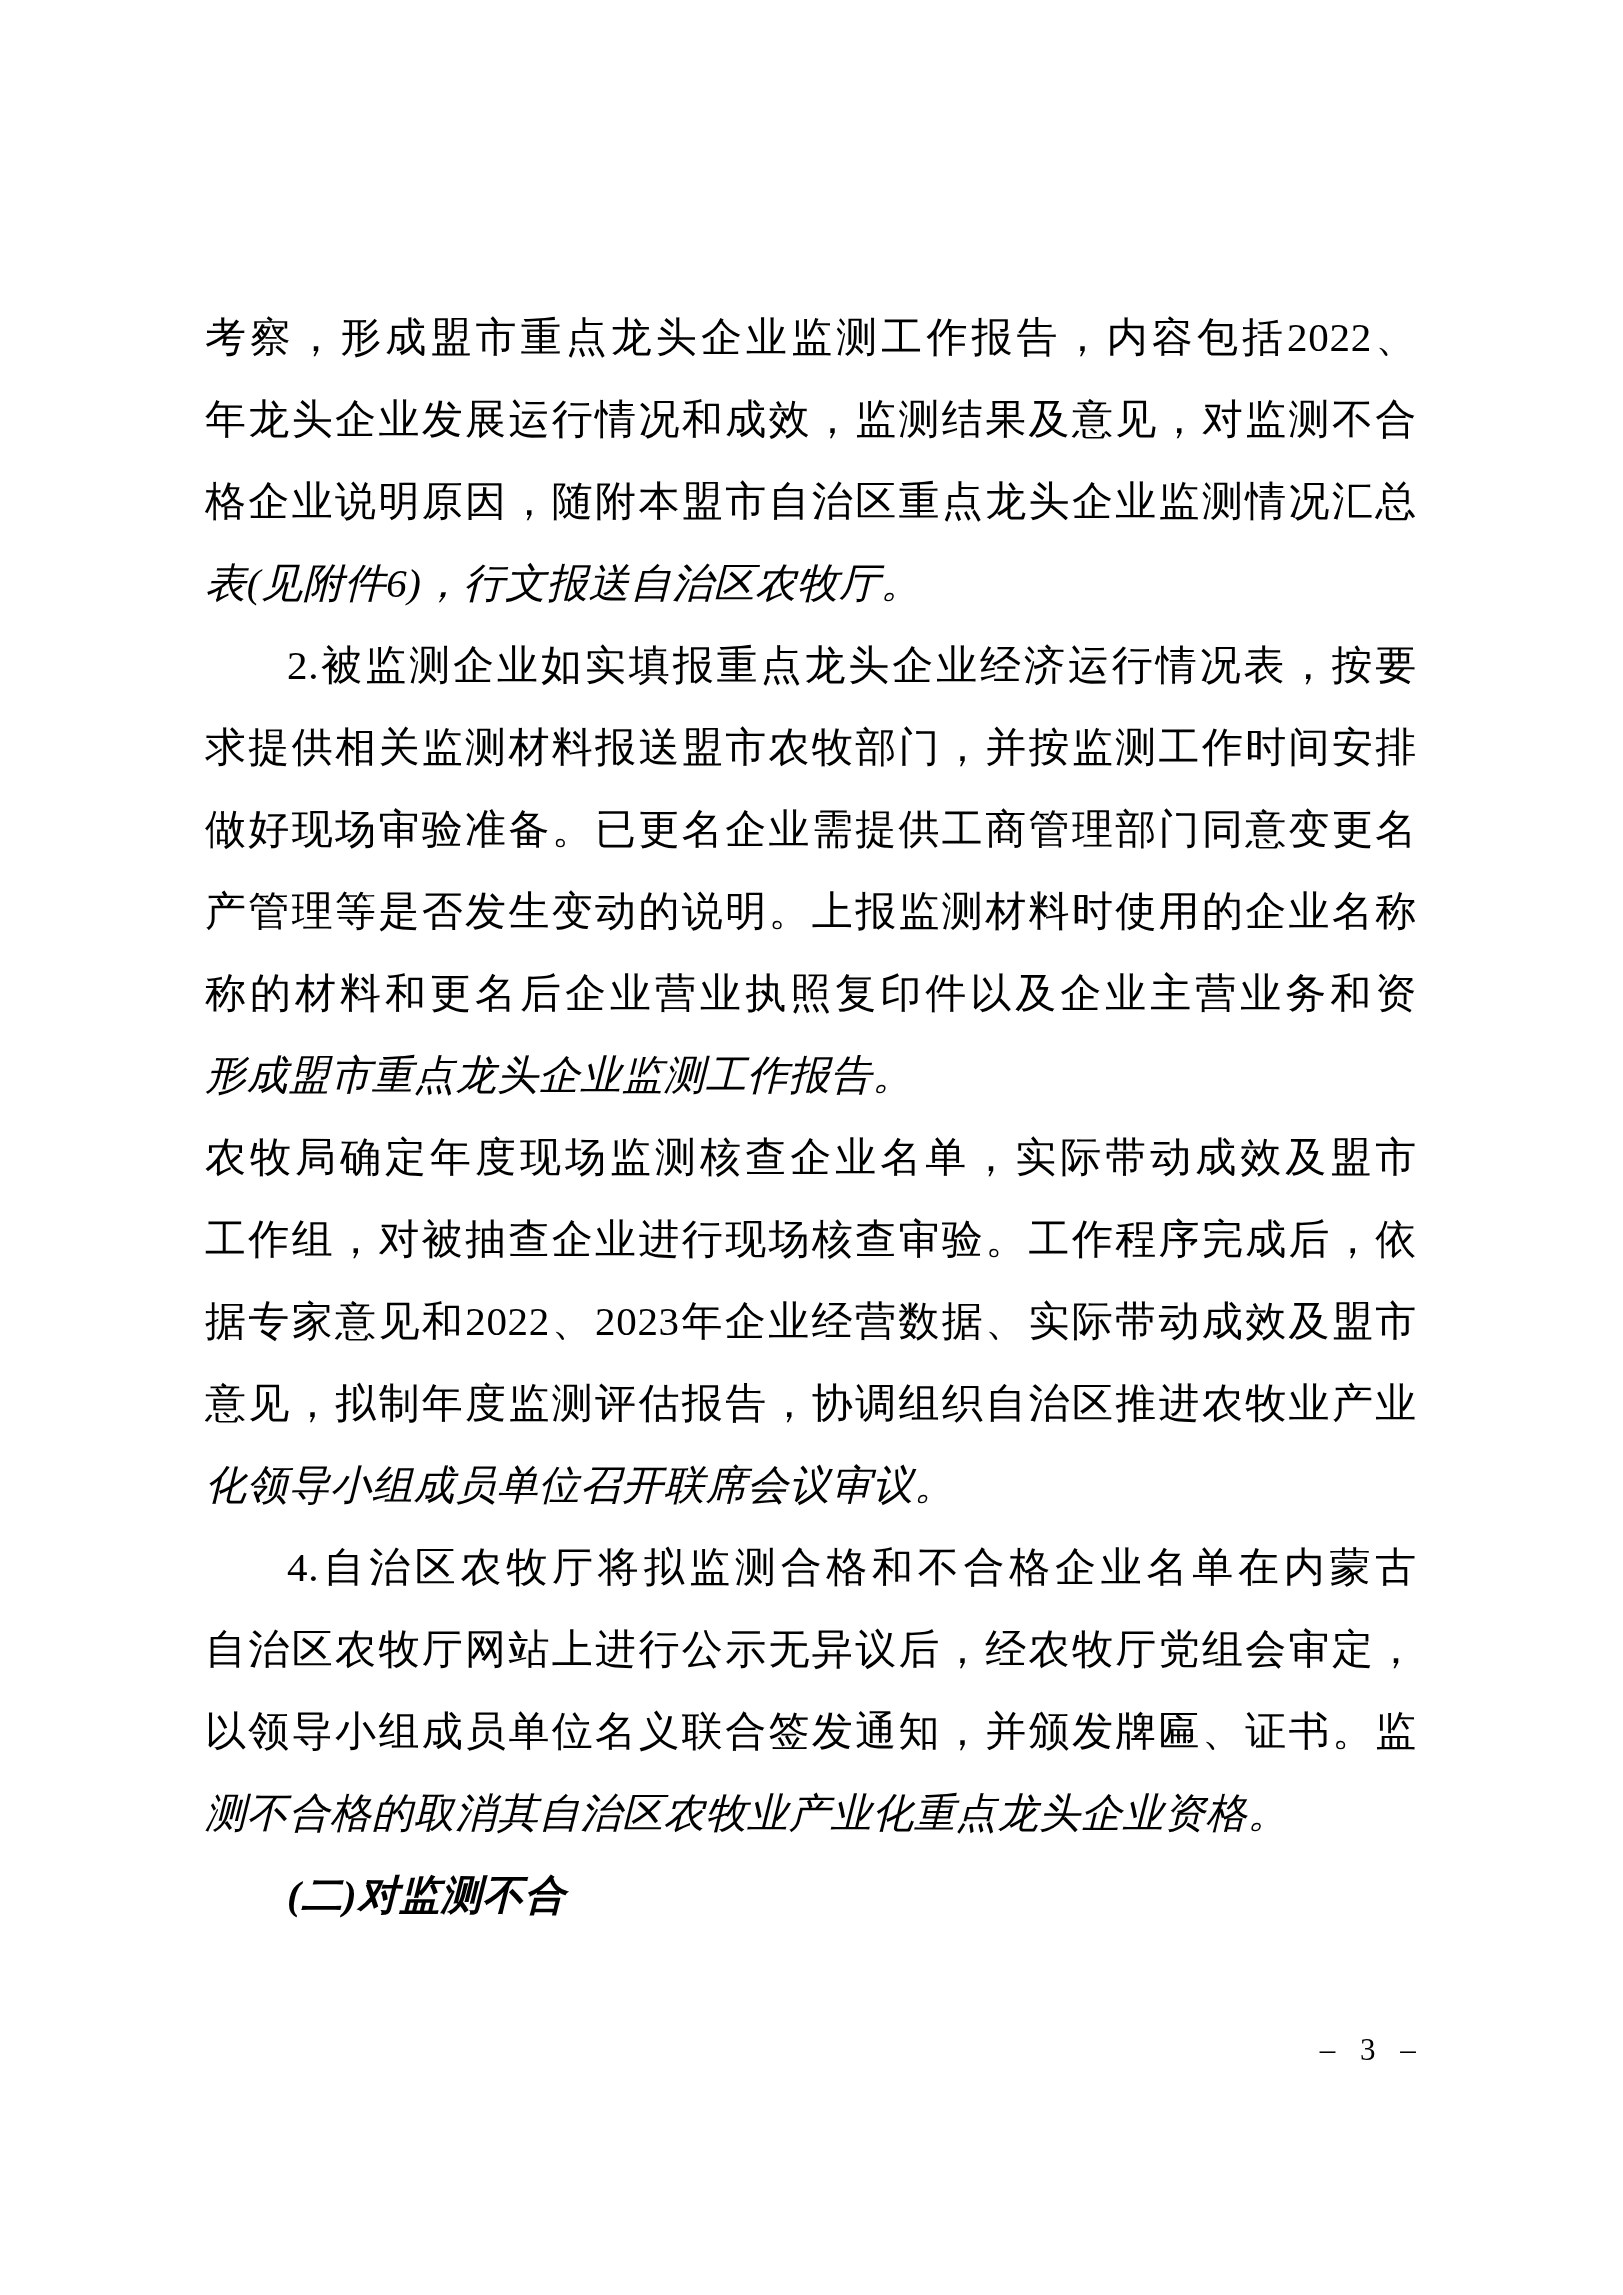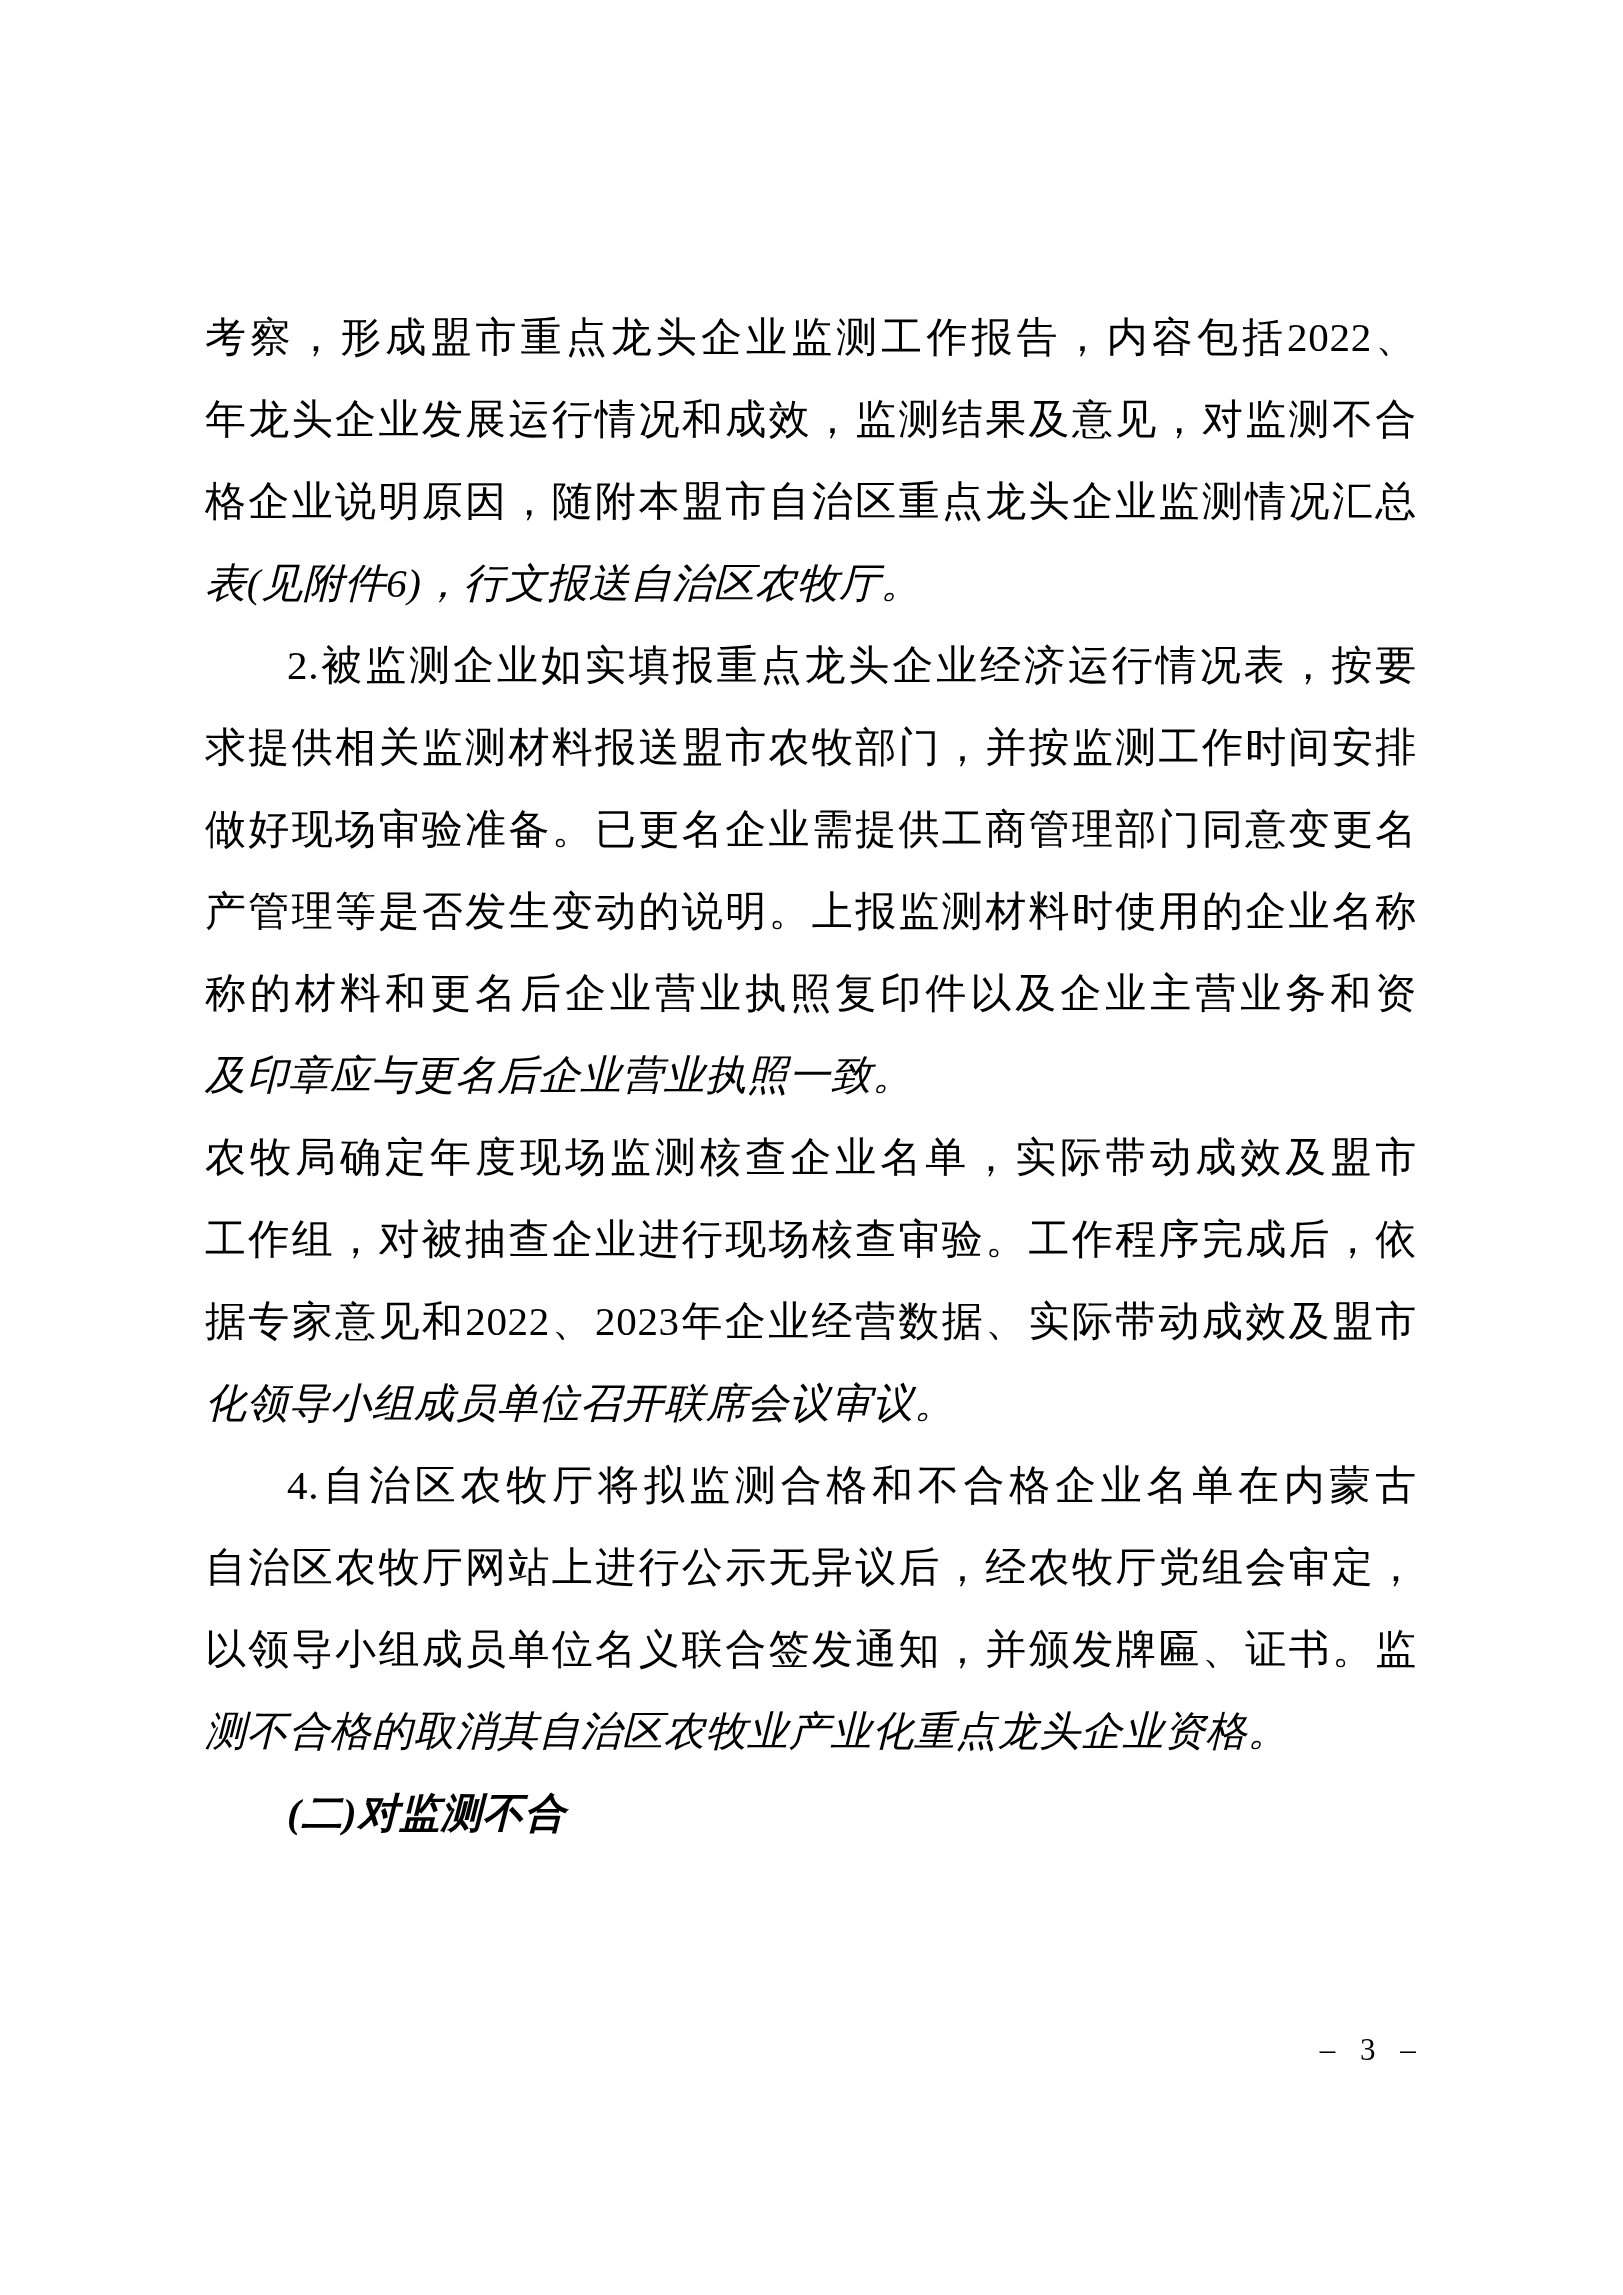--- a/index.html
+++ b/index.html
@@ -63,24 +63,25 @@
   <div class="content">
     <div class="line">考察，形成盟市重点龙头企业监测工作报告，内容包括2022、2023</div>
     <div class="line">年龙头企业发展运行情况和成效，监测结果及意见，对监测不合</div>
     <div class="line">格企业说明原因，随附本盟市自治区重点龙头企业监测情况汇总</div>
     <div class="line end">表(见附件6)，行文报送自治区农牧厅。</div>
     <div class="line indent">2.被监测企业如实填报重点龙头企业经济运行情况表，按要</div>
     <div class="line">求提供相关监测材料报送盟市农牧部门，并按监测工作时间安排</div>
     <div class="line">做好现场审验准备。已更名企业需提供工商管理部门同意变更名</div>
     <div class="line">产管理等是否发生变动的说明。上报监测材料时使用的企业名称</div>
     <div class="line">称的材料和更名后企业营业执照复印件以及企业主营业务和资</div>
-    <div class="line end">及印章应与更名后企业营业执照一致。</div>
+    <div class="line end">形成盟市重点龙头企业监测工作报告。</div>
     <div class="line">农牧局确定年度现场监测核查企业名单，实际带动成效及盟市</div>
     <div class="line">工作组，对被抽查企业进行现场核查审验。工作程序完成后，依</div>
     <div class="line">据专家意见和2022、2023年企业经营数据、实际带动成效及盟市</div>
+    <div class="line">意见，拟制年度监测评估报告，协调组织自治区推进农牧业产业</div>
     <div class="line end">化领导小组成员单位召开联席会议审议。</div>
     <div class="line indent">4.自治区农牧厅将拟监测合格和不合格企业名单在内蒙古</div>
     <div class="line">自治区农牧厅网站上进行公示无异议后，经农牧厅党组会审定，</div>
     <div class="line">以领导小组成员单位名义联合签发通知，并颁发牌匾、证书。监</div>
     <div class="line end">测不合格的取消其自治区农牧业产业化重点龙头企业资格。</div>
     <div class="line indent heading end">(二)对监测不合</div>
   </div>
   <div class="page-num">– 3 –</div>
 </div>
 

